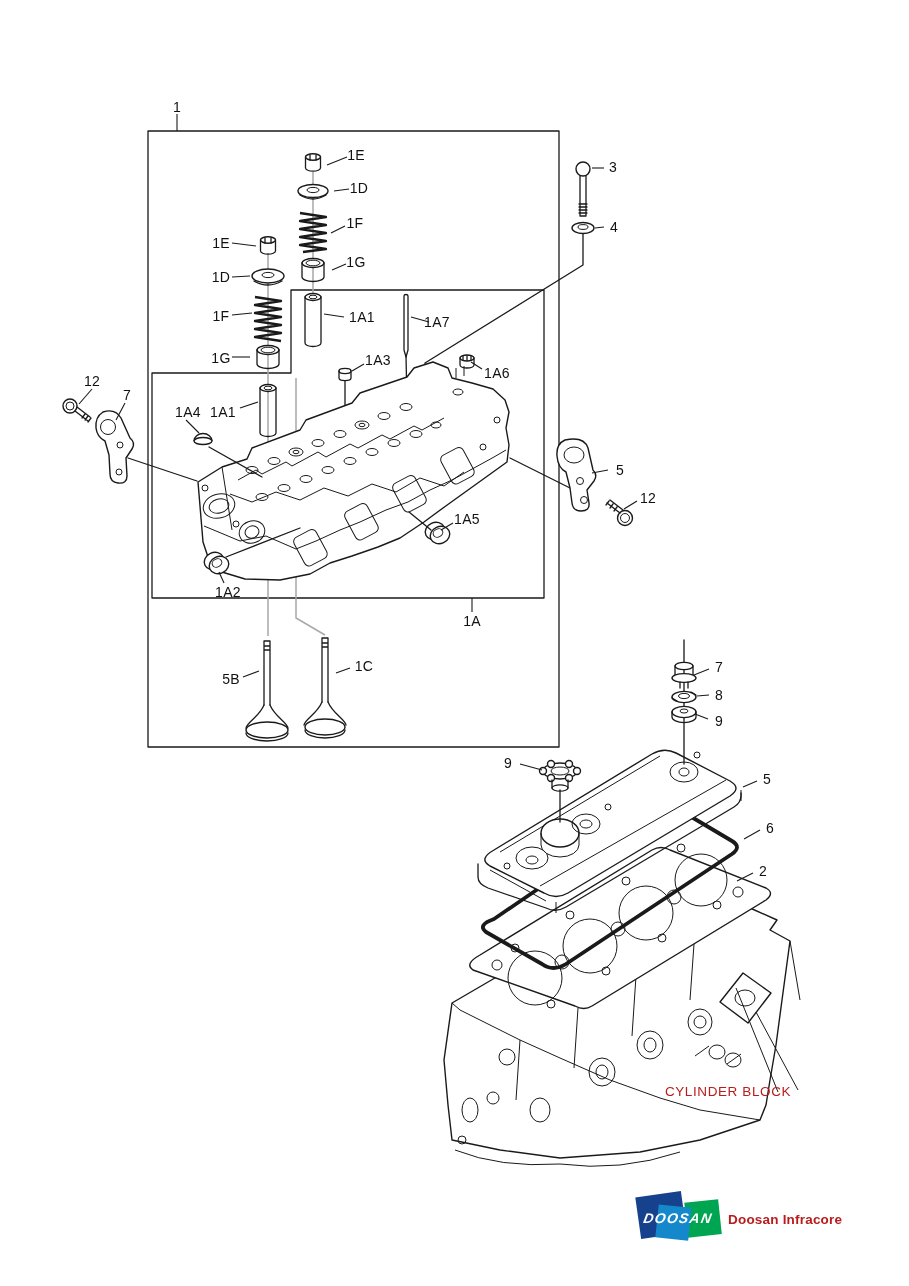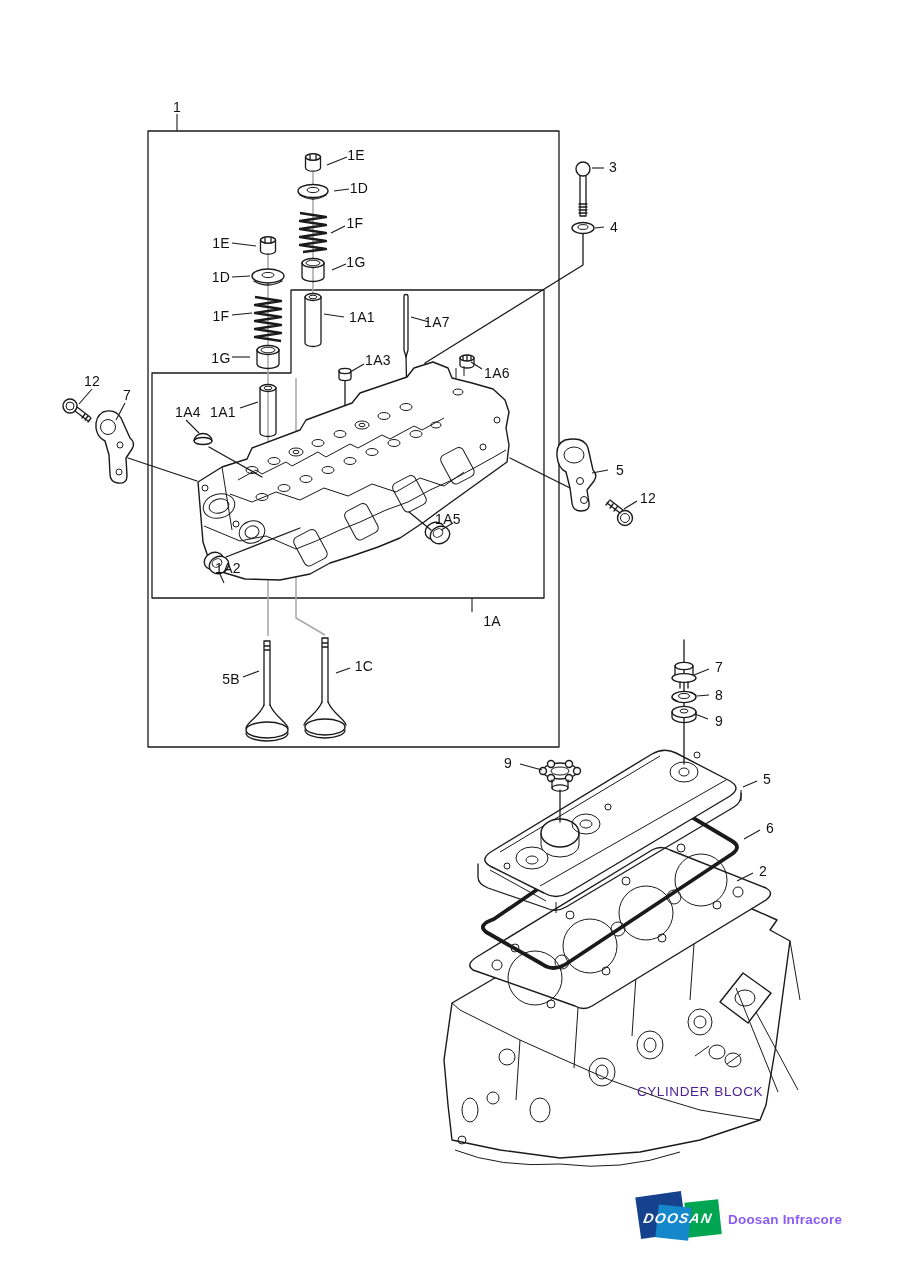--- a/index.html
+++ b/index.html
@@ -1,26 +1,26 @@
 <!DOCTYPE html>
 <html><head>
 <meta charset="utf-8">
 <style>
   html,body{margin:0;padding:0;background:#fff;}
   #canvas{position:relative;width:909px;height:1286px;background:#fff;overflow:hidden;
           font-family:"Liberation Sans",sans-serif;}
   #art{position:absolute;left:0;top:0;}
   .co{position:absolute;transform:translate(-50%,-50%);font:14px "Liberation Sans",sans-serif;
       color:#111;white-space:nowrap;letter-spacing:.3px;}
-  .block-label{position:absolute;left:700px;top:1091px;transform:translate(-50%,-50%);
-      font:13.5px "Liberation Sans",sans-serif;color:#4c1d95;letter-spacing:.6px;white-space:nowrap;}
+  .block-label{position:absolute;left:728px;top:1091px;transform:translate(-50%,-50%);
+      font:13.5px "Liberation Sans",sans-serif;color:#b91c1c;letter-spacing:.6px;white-space:nowrap;}
   .logo-doosan{position:absolute;left:678px;top:1218px;transform:translate(-50%,-50%) skewX(-10deg);
       font:italic bold 14px "Liberation Sans",sans-serif;color:#fff;letter-spacing:1.2px;white-space:nowrap;}
   .logo-company{position:absolute;left:728px;top:1219px;transform:translateY(-50%);
-      font:bold 13.5px "Liberation Sans",sans-serif;color:#8b5cf6;letter-spacing:.2px;white-space:nowrap;}
+      font:bold 13.5px "Liberation Sans",sans-serif;color:#b91c1c;letter-spacing:.2px;white-space:nowrap;}
 </style>
 </head>
 <body>
 
 <div id="canvas">
 
 <svg id="art" width="909" height="1286" viewBox="0 0 909 1286">
   <style>
     .s{stroke:#1a1a1a;fill:none;stroke-width:1.3;stroke-linecap:round;stroke-linejoin:round;}
     .w{stroke:#1a1a1a;fill:#fff;stroke-width:1.4;stroke-linejoin:round;}
@@ -371,23 +371,23 @@
   <div class="co" style="left:362px;top:317px">1A1</div>
   <div class="co" style="left:437px;top:322px">1A7</div>
   <div class="co" style="left:378px;top:360px">1A3</div>
   <div class="co" style="left:497px;top:373px">1A6</div>
   <div class="co" style="left:223px;top:412px">1A1</div>
   <div class="co" style="left:188px;top:412px">1A4</div>
   <div class="co" style="left:92px;top:381px">12</div>
   <div class="co" style="left:127px;top:395px">7</div>
   <div class="co" style="left:620px;top:470px">5</div>
   <div class="co" style="left:648px;top:498px">12</div>
-  <div class="co" style="left:228px;top:568px">1A2</div>
-  <div class="co" style="left:448px;top:519px">1A5</div>
-  <div class="co" style="left:492px;top:621px">1A</div>
+  <div class="co" style="left:228px;top:592px">1A2</div>
+  <div class="co" style="left:467px;top:519px">1A5</div>
+  <div class="co" style="left:472px;top:621px">1A</div>
   <div class="co" style="left:231px;top:679px">5B</div>
   <div class="co" style="left:364px;top:666px">1C</div>
   <div class="co" style="left:613px;top:167px">3</div>
   <div class="co" style="left:614px;top:227px">4</div>
   <div class="co" style="left:719px;top:667px">7</div>
   <div class="co" style="left:719px;top:695px">8</div>
   <div class="co" style="left:719px;top:721px">9</div>
   <div class="co" style="left:508px;top:763px">9</div>
   <div class="co" style="left:767px;top:779px">5</div>
   <div class="co" style="left:770px;top:828px">6</div>

